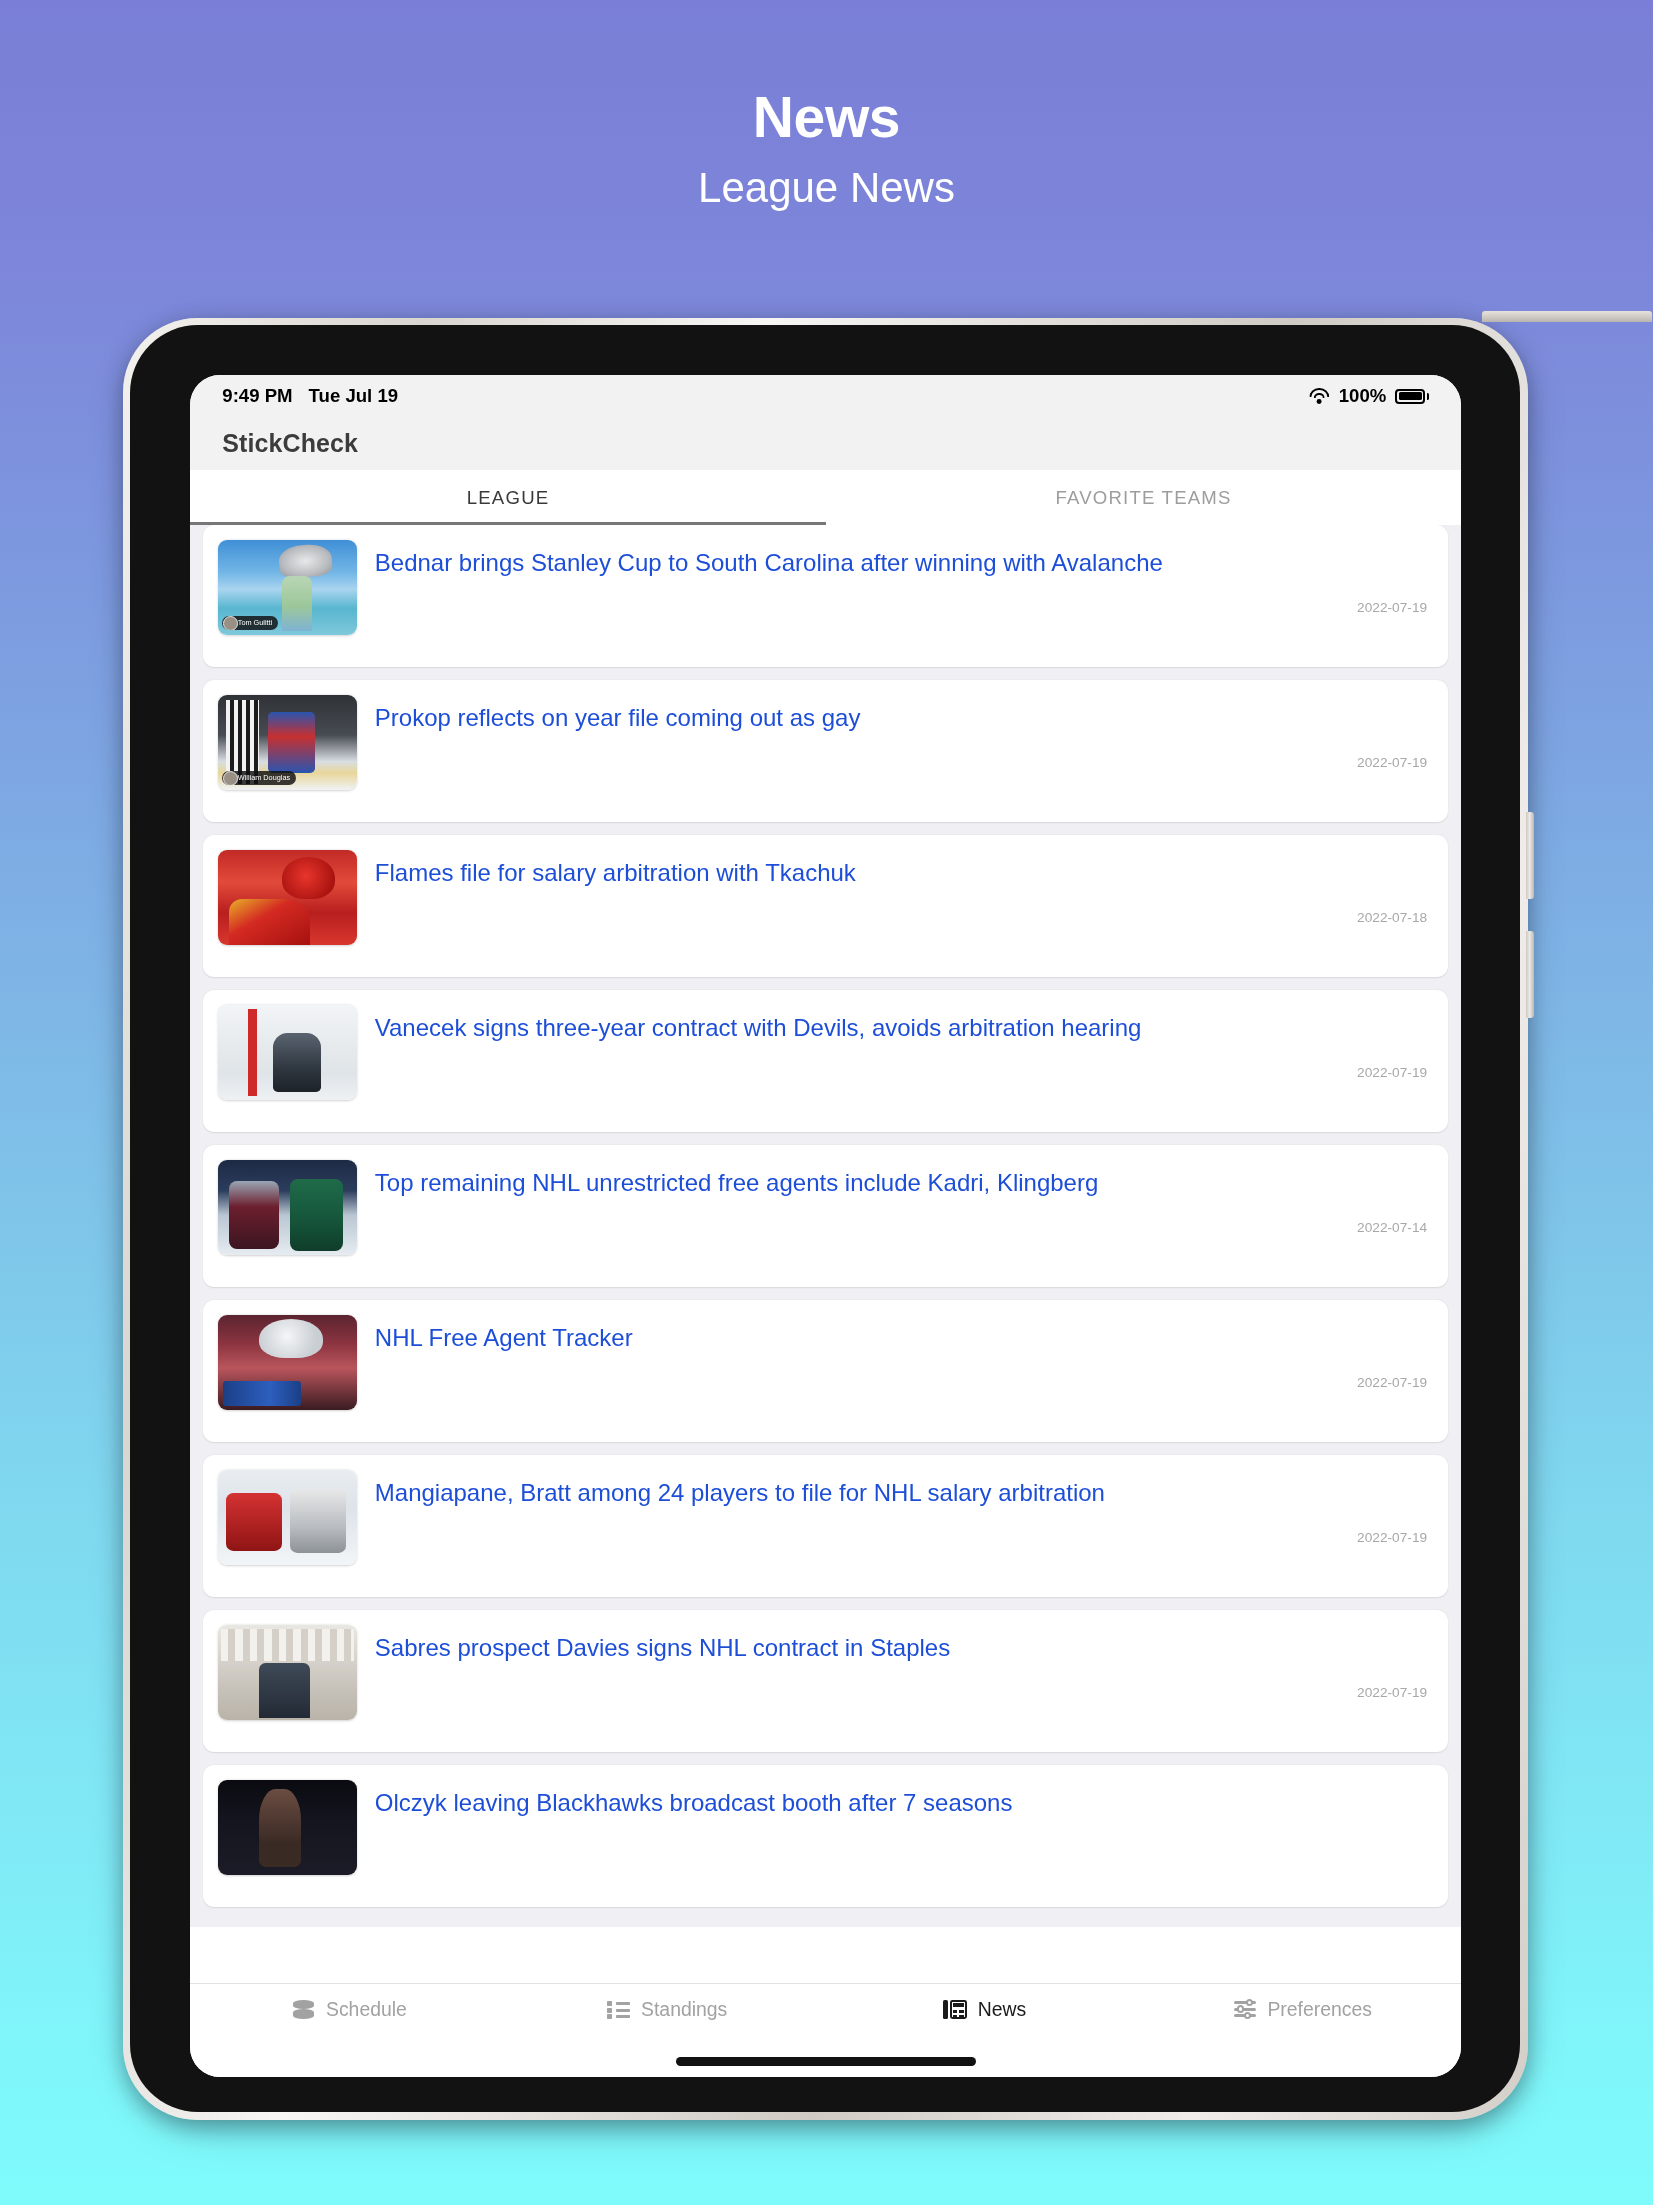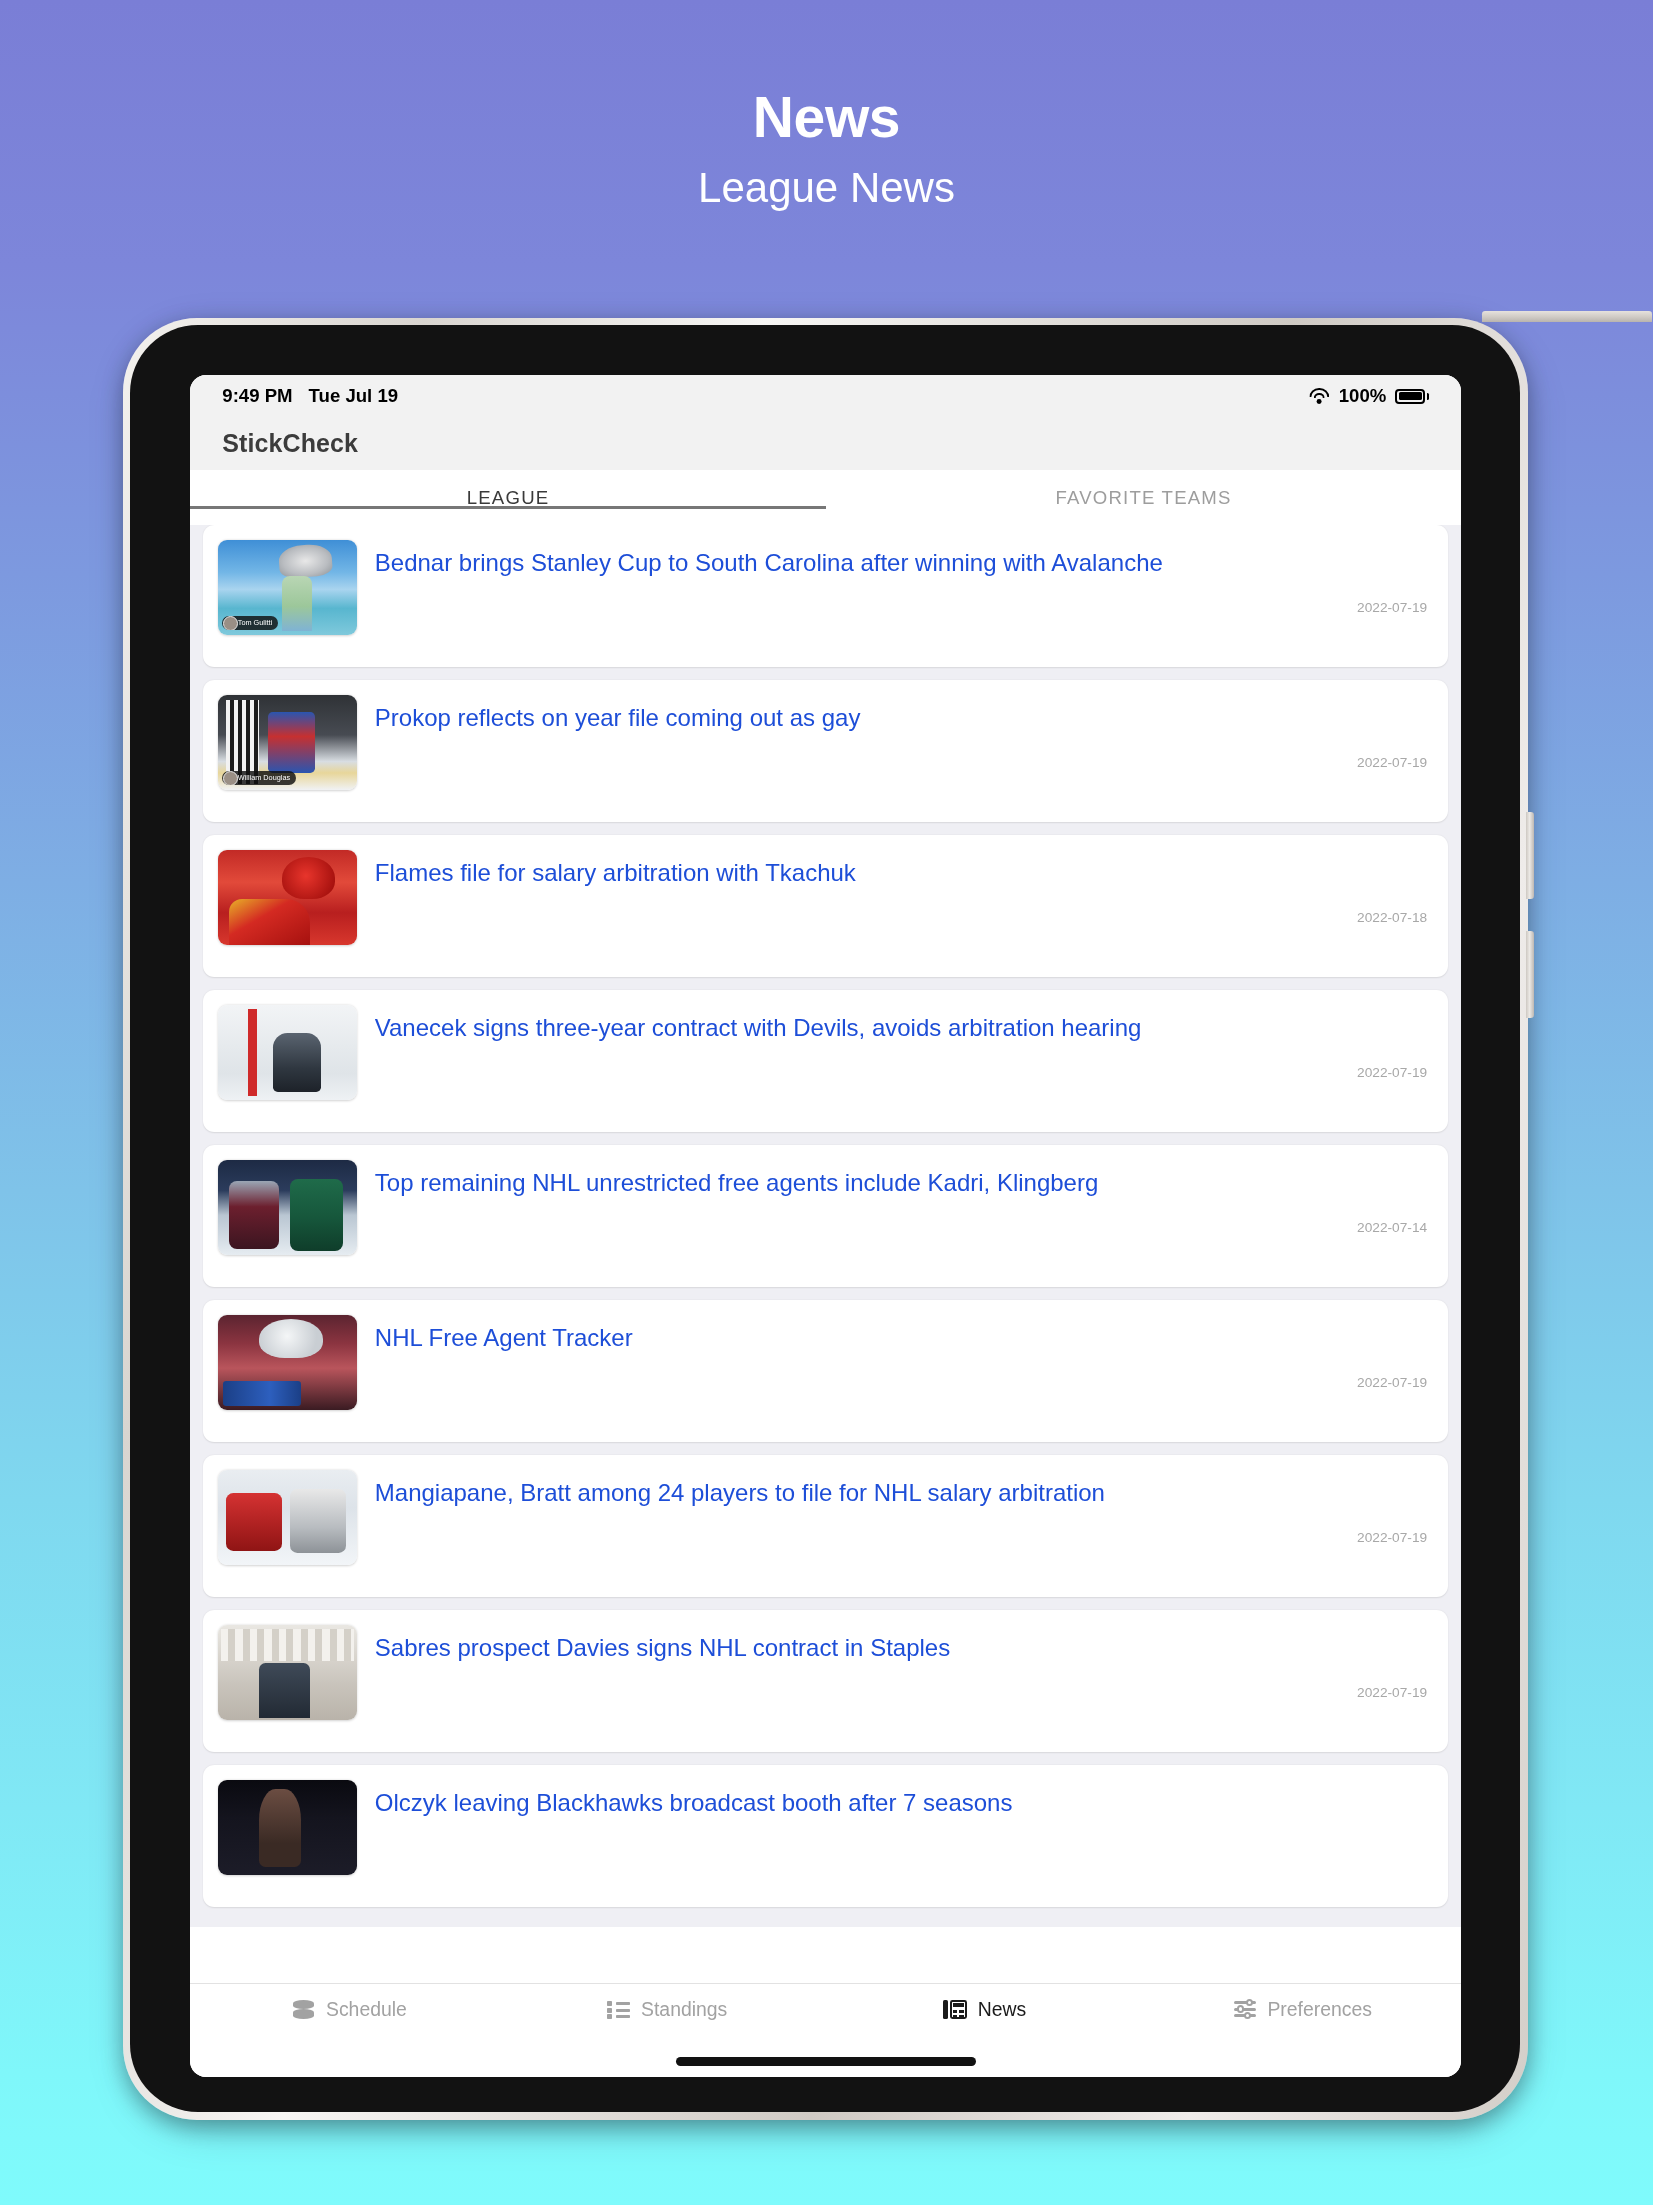--- a/index.html
+++ b/index.html
@@ -67,21 +67,21 @@
     position:absolute; left:61px; top:1.6px; width:18.6px; height:18.6px; border-radius:50%;
     background:radial-gradient(circle at 42% 38%,#5c80c8 0%,#22407c 44%,#0a1224 100%);
     box-shadow:0 0 1.6px 0.8px #1a1a1a;
   }
   .cam-dot.d3 { left:108px; top:7.3px; width:7.3px; height:7.3px; }
   .cam-dot.d4 { left:142px; top:0px; width:22.6px; height:22.6px; }
 
   
   .screen {
     position:absolute; left:60px; top:50px; width:1271px; height:1702px;
-    border-radius:16px; background:#ffffff; overflow:hidden;
+    border-radius:30px; background:#ffffff; overflow:hidden;
   }
 
   
   .statusbar {
     height:42px; background:#f2f2f2; display:flex; align-items:center;
     padding:0 32px; font-size:18.6px; color:#000; font-weight:600;
   }
   .sb-left { display:flex; align-items:center; gap:16px; }
   .sb-right { margin-left:auto; display:flex; align-items:center; gap:9px; }
   .wifi-icon { width:21px; height:16px; position:relative; }
@@ -103,21 +103,21 @@
   .battery-cap { width:2.4px; height:6.5px; background:#000; border-radius:0 1.6px 1.6px 0; margin-left:1.6px; }
 
   
   .appbar {
     height:53px; background:#f2f2f2; display:flex; align-items:center;
     padding:0 32px;
   }
   .app-title { font-size:25px; font-weight:bold; color:#3c3c3c; letter-spacing:0.1px; }
 
   
-  .segtabs { display:flex; background:#ffffff; height:55px; position:relative;align-items:center; }
+  .segtabs { display:flex; background:#ffffff; height:55px; position:relative; }
   .segtab {
     flex:1; display:flex; align-items:center; justify-content:center;
     font-size:18.6px; letter-spacing:1.2px; color:#9d9d9d; position:relative;
   }
   .segtab.active { color:#3a3a3a; }
   .segtab.active::after {
     content:""; position:absolute; left:0; right:0; bottom:0; height:3.2px; background:#777777;
   }
 
   

